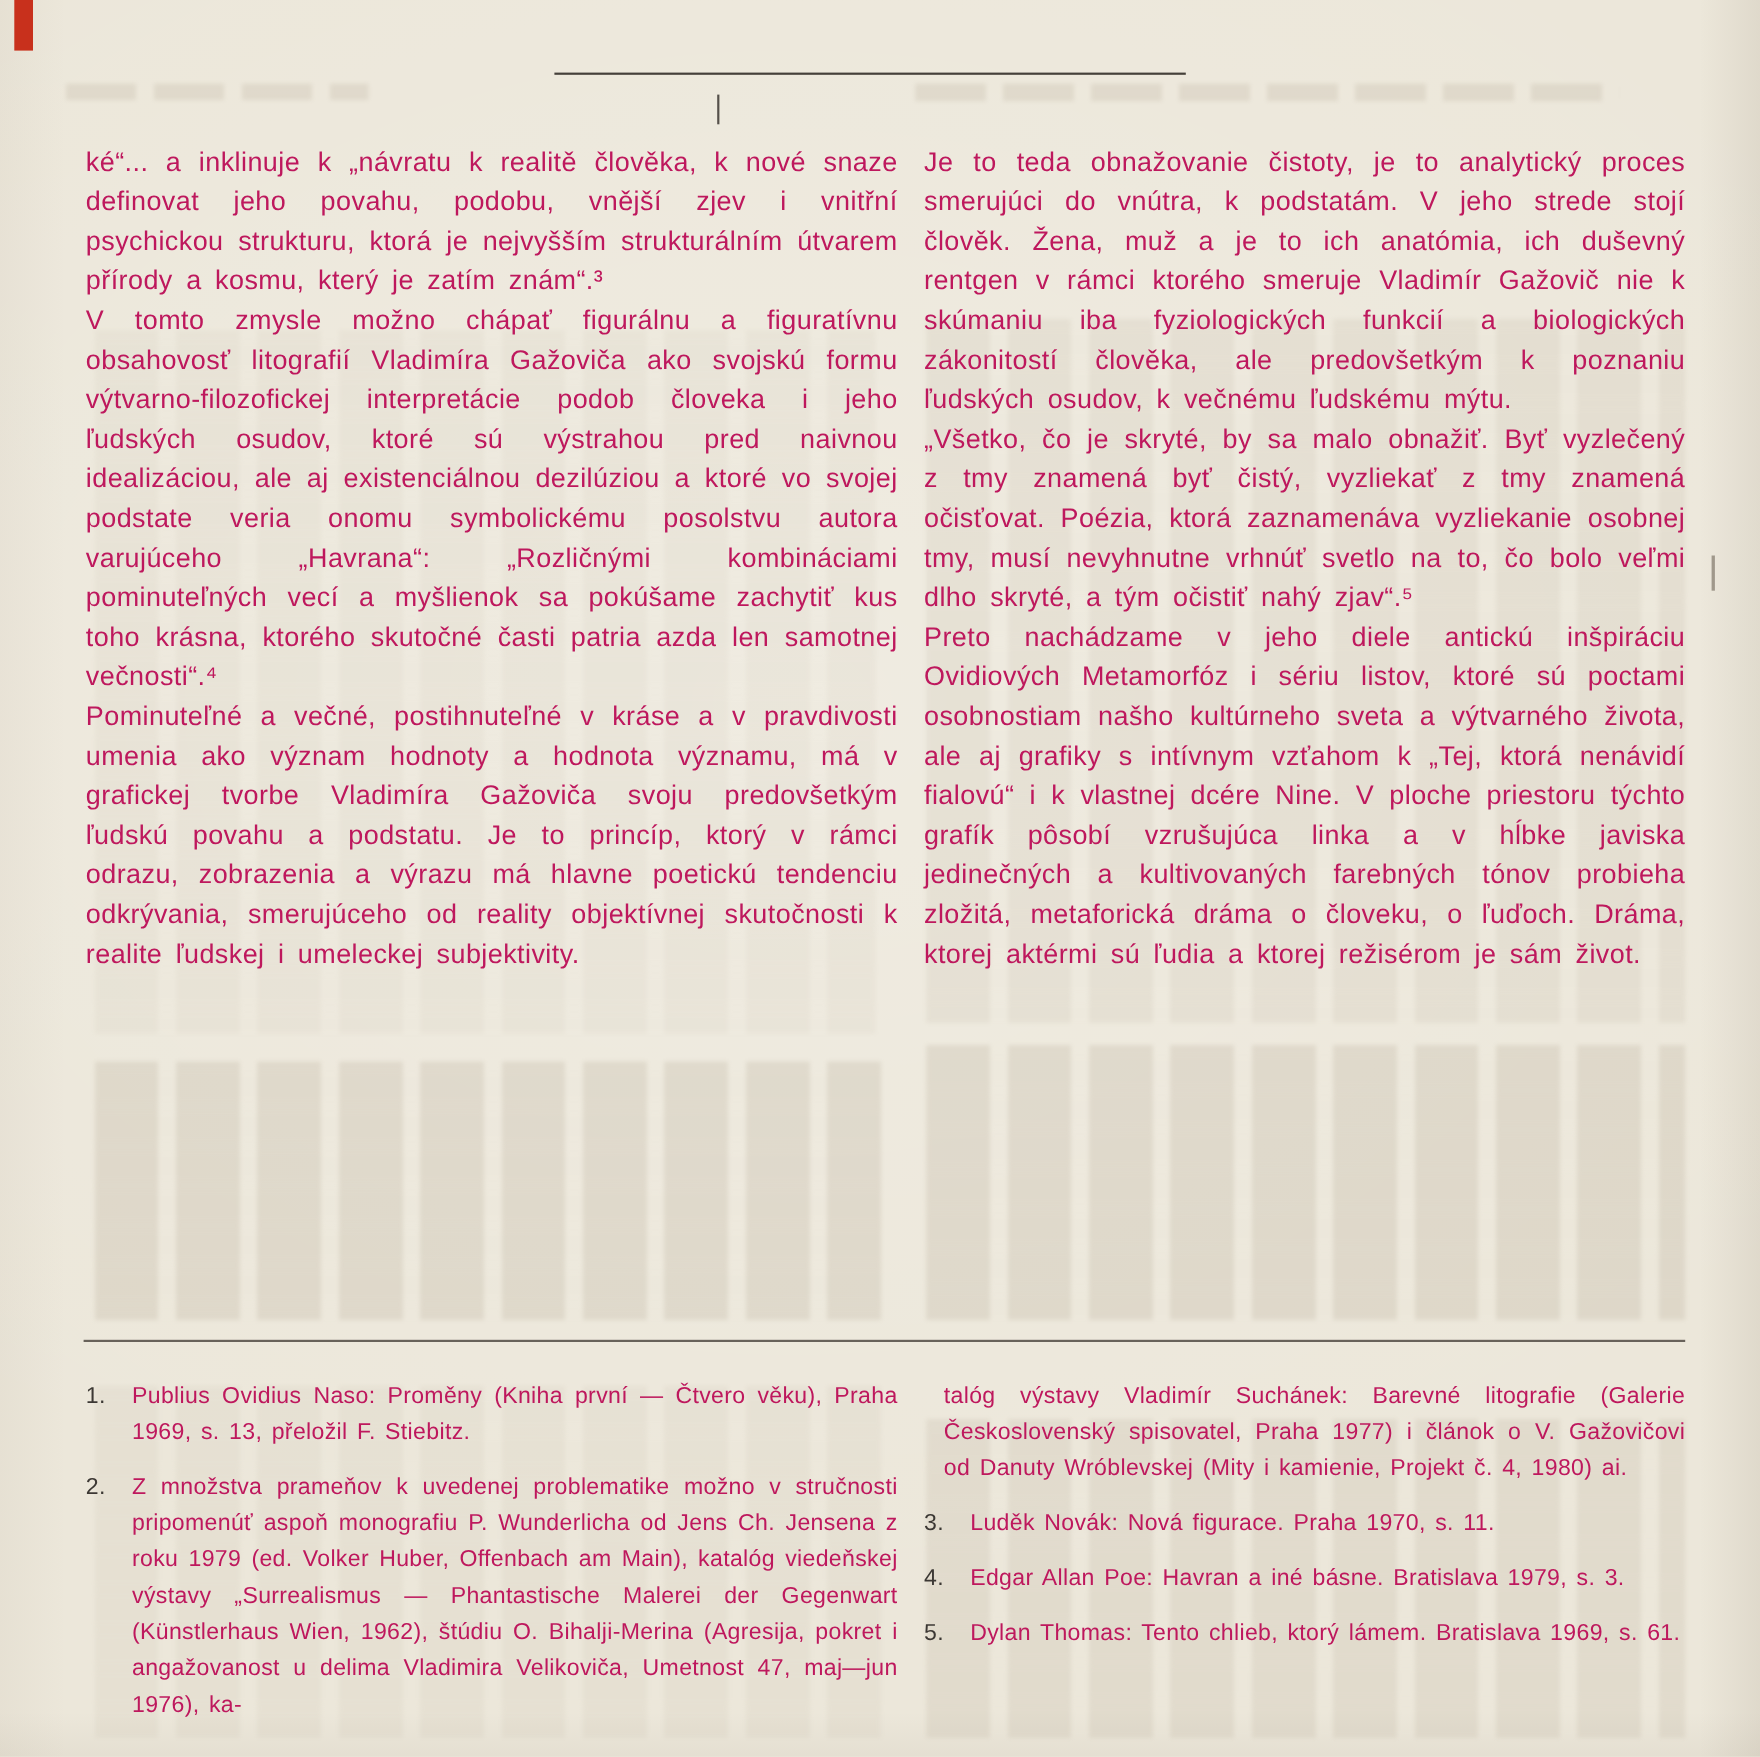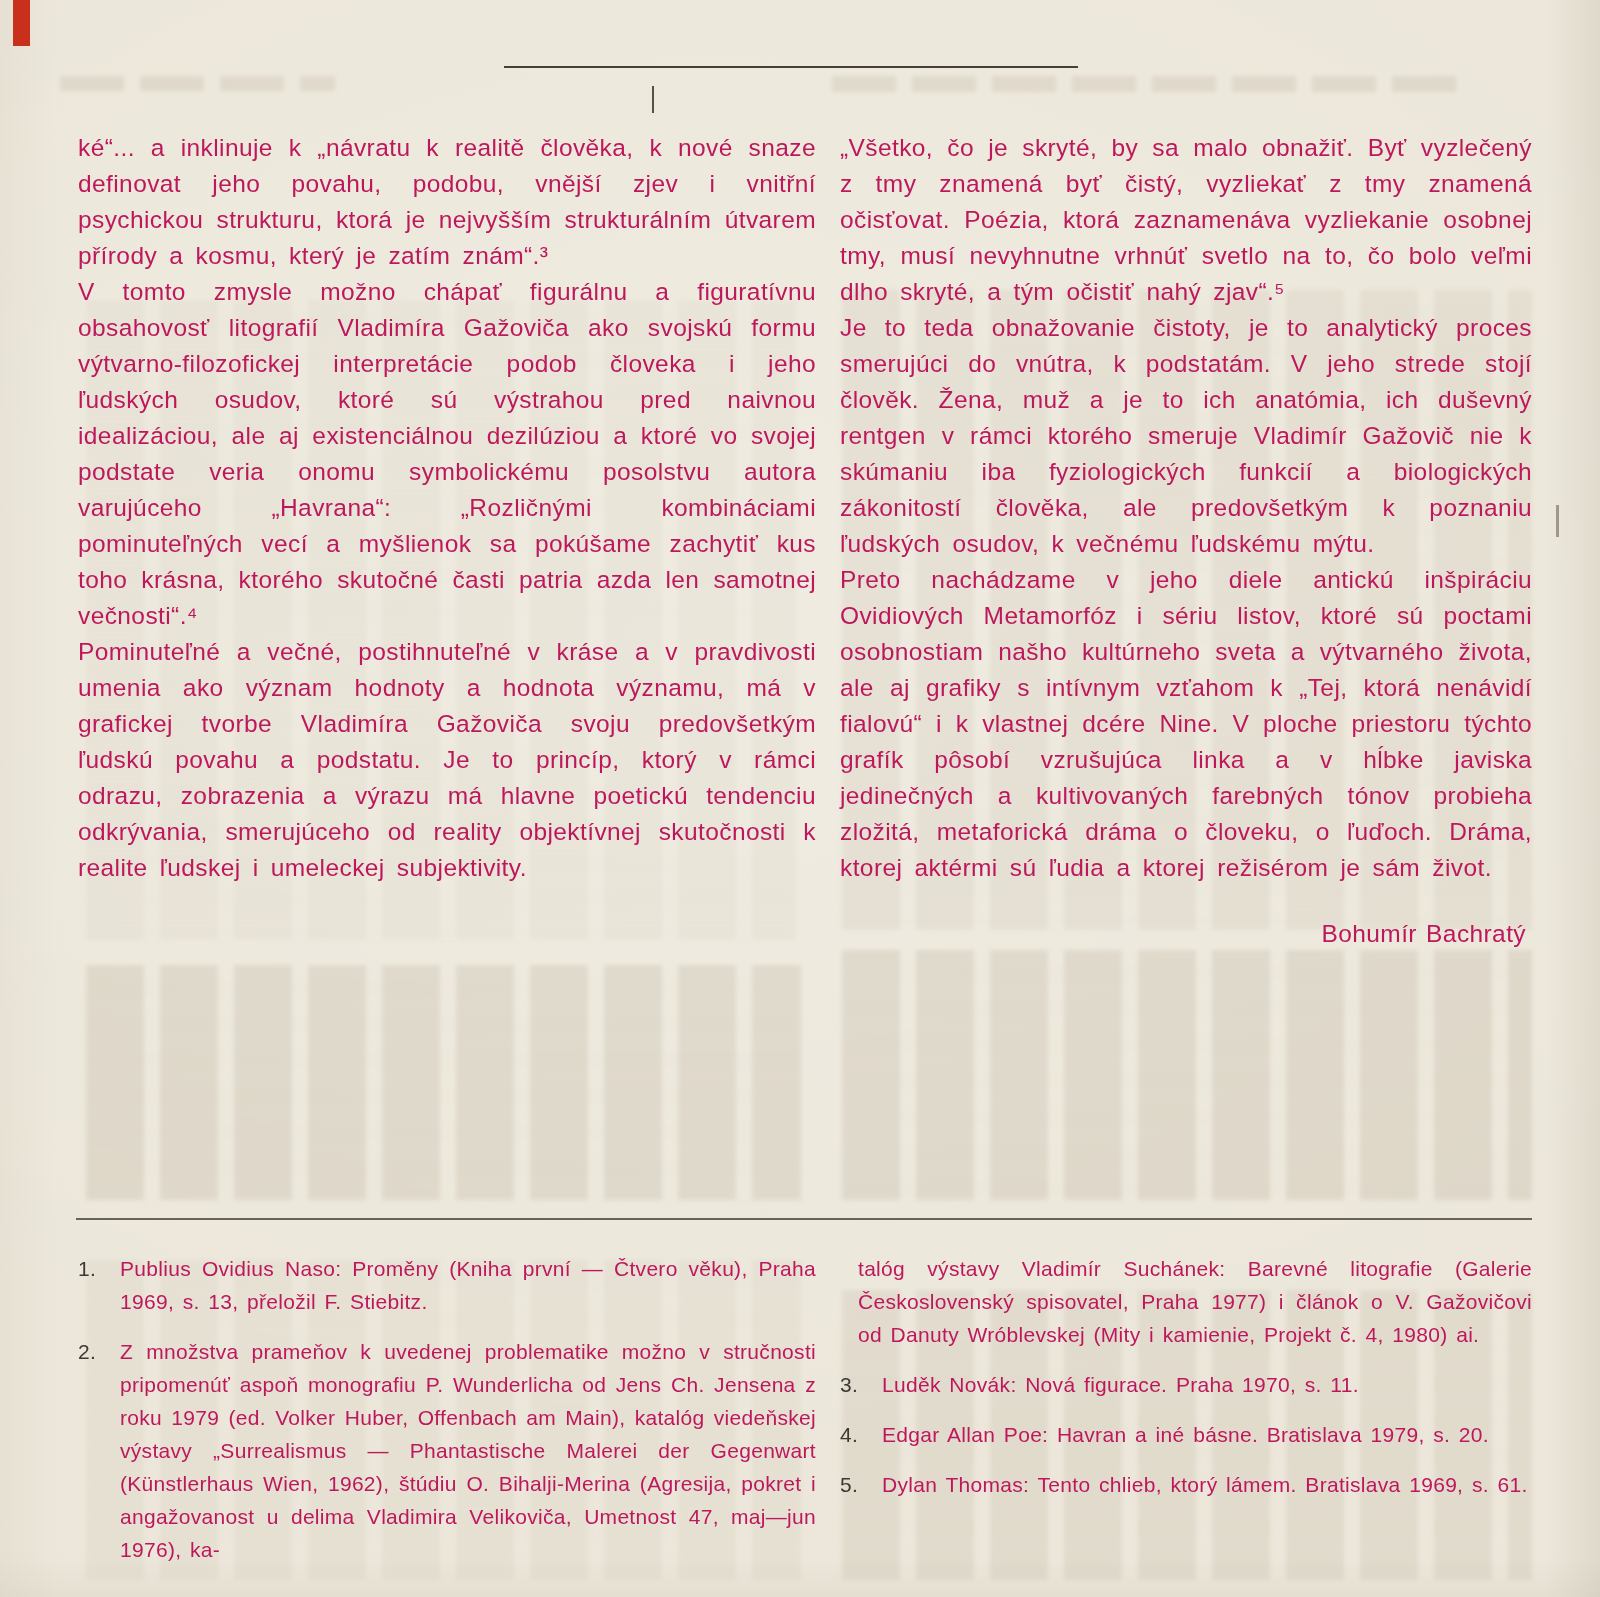--- a/index.html
+++ b/index.html
@@ -97,24 +97,23 @@
 <div class="ghost g-lines" style="left:842px; top:1290px; width:690px; height:290px; opacity:0.13;"></div>
 
 <main class="article">
   <section class="columns">
     <div class="col-left">
       <p>ké“... a inklinuje k „návratu k realitě člověka, k nové snaze definovat jeho povahu, podobu, vnější zjev i vnitřní psychickou strukturu, ktorá je nejvyšším strukturálním útvarem přírody a kosmu, který je zatím znám“.³</p>
       <p>V tomto zmysle možno chápať figurálnu a figuratívnu obsahovosť litografií Vladimíra Gažoviča ako svojskú formu výtvarno-filozofickej interpretácie podob človeka i jeho ľudských osudov, ktoré sú výstrahou pred naivnou idealizáciou, ale aj existenciálnou dezilúziou a ktoré vo svojej podstate veria onomu symbolickému posolstvu autora varujúceho „Havrana“: „Rozličnými kombináciami pominuteľných vecí a myšlienok sa pokúšame zachytiť kus toho krásna, ktorého skutočné časti patria azda len samotnej večnosti“.⁴</p>
       <p>Pominuteľné a večné, postihnuteľné v kráse a v pravdivosti umenia ako význam hodnoty a hodnota významu, má v grafickej tvorbe Vladimíra Gažoviča svoju predovšetkým ľudskú povahu a podstatu. Je to princíp, ktorý v rámci odrazu, zobrazenia a výrazu má hlavne poetickú tendenciu odkrývania, smerujúceho od reality objektívnej skutočnosti k realite ľudskej i umeleckej subjektivity.</p>
     </div>
     <div class="col-right">
+      <p>Je to teda obnažovanie čistoty, je to analytický proces smerujúci do vnútra, k podstatám. V jeho strede stojí člověk. Žena, muž a je to ich anatómia, ich duševný rentgen v rámci ktorého smeruje Vladimír Gažovič nie k skúmaniu iba fyziologických funkcií a biologických zákonitostí člověka, ale predovšetkým k poznaniu ľudských osudov, k večnému ľudskému mýtu.</p>
       <p>„Všetko, čo je skryté, by sa malo obnažiť. Byť vyzlečený z tmy znamená byť čistý, vyzliekať z tmy znamená očisťovat. Poézia, ktorá zaznamenáva vyzliekanie osobnej tmy, musí nevyhnutne vrhnúť svetlo na to, čo bolo veľmi dlho skryté, a tým očistiť nahý zjav“.⁵</p>
-      <p>Je to teda obnažovanie čistoty, je to analytický proces smerujúci do vnútra, k podstatám. V jeho strede stojí člověk. Žena, muž a je to ich anatómia, ich duševný rentgen v rámci ktorého smeruje Vladimír Gažovič nie k skúmaniu iba fyziologických funkcií a biologických zákonitostí člověka, ale predovšetkým k poznaniu ľudských osudov, k večnému ľudskému mýtu.</p>
       <p>Preto nachádzame v jeho diele antickú inšpiráciu Ovidiových Metamorfóz i sériu listov, ktoré sú poctami osobnostiam našho kultúrneho sveta a výtvarného života, ale aj grafiky s intívnym vzťahom k „Tej, ktorá nenávidí fialovú“ i k vlastnej dcére Nine. V ploche priestoru týchto grafík pôsobí vzrušujúca linka a v hĺbke javiska jedinečných a kultivovaných farebných tónov probieha zložitá, metaforická dráma o človeku, o ľuďoch. Dráma, ktorej aktérmi sú ľudia a ktorej režisérom je sám život.</p>
-      <p class="author">Bohumír Bachratý</p>
     </div>
   </section>
 </main>
 
 <div class="divider"></div>
 
 <section class="footnotes">
   <div class="columns">
     <div class="col-left">
       <div class="fn">
@@ -130,21 +129,21 @@
       <div class="fn fn-cont">
 
         <span class="fn-text">talóg výstavy Vladimír Suchánek: Barevné litografie (Galerie Československý spisovatel, Praha 1977) i článok o V. Gažovičovi od Danuty Wróblevskej (Mity i kamienie, Projekt č. 4, 1980) ai.</span>
       </div>
       <div class="fn">
         <span class="fn-num">3.</span>
         <span class="fn-text">Luděk Novák: Nová figurace. Praha 1970, s. 11.</span>
       </div>
       <div class="fn">
         <span class="fn-num">4.</span>
-        <span class="fn-text">Edgar Allan Poe: Havran a iné básne. Bratislava 1979, s. 20.</span>
+        <span class="fn-text">Edgar Allan Poe: Havran a iné básne. Bratislava 1979, s. 3.</span>
       </div>
       <div class="fn">
         <span class="fn-num">5.</span>
         <span class="fn-text">Dylan Thomas: Tento chlieb, ktorý lámem. Bratislava 1969, s. 61.</span>
       </div>
     </div>
   </div>
 </section>
 
 </body></html>

